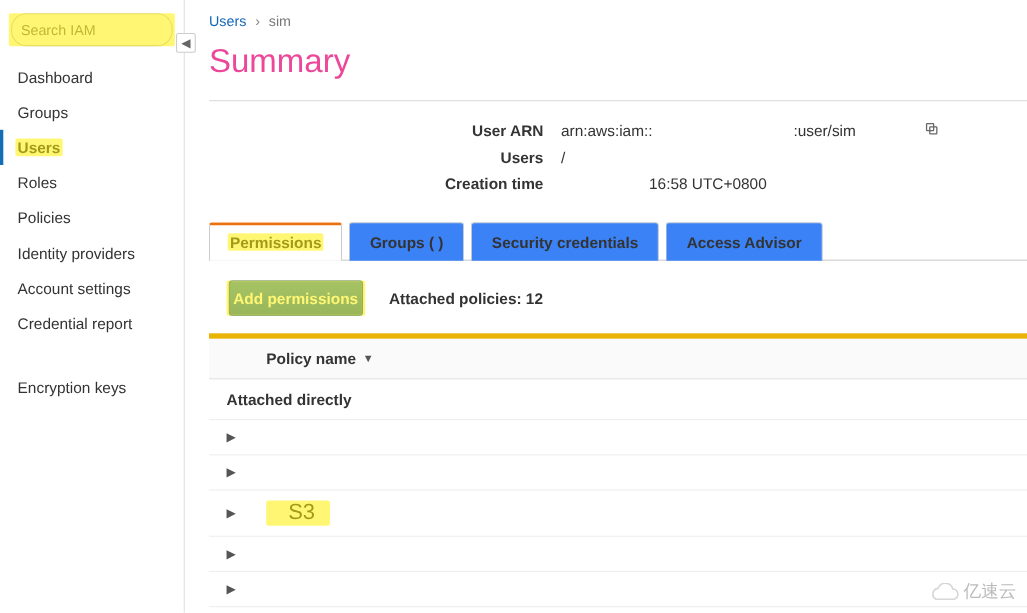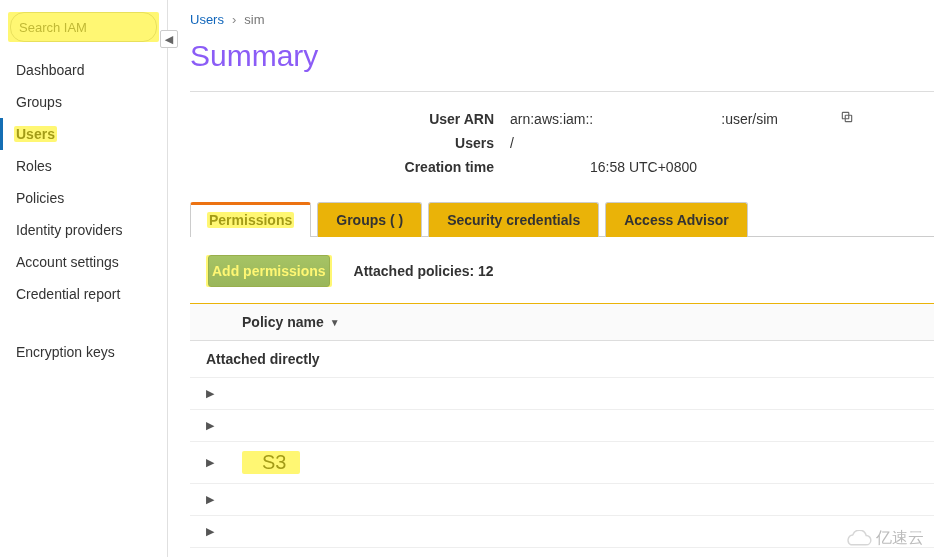--- a/index.html
+++ b/index.html
@@ -13,40 +13,40 @@
     .nav-item { padding: 8px 16px; color: #333; cursor: pointer; font-size: 14px; }
     .nav-item.active { border-left: 3px solid #146eb4; font-weight: 700; padding-left: 13px; }
     .nav-gap { height: 26px; }
 
     .main { flex: 1; padding: 8px 0 0 22px; }
     .breadcrumb { font-size: 13px; padding: 4px 0 12px; display: flex; align-items: center; gap: 8px; }
     .bc-link { color: #1166bb; cursor: pointer; }
     .bc-sep { color: #888; }
     .bc-cur { color: #777; }
 
-    .title { font-size: 30px; font-weight: 400; color: #8b5cf6; margin-bottom: 18px; }
+    .title { font-size: 30px; font-weight: 400; color: #ec4899; margin-bottom: 18px; }
     .rule { border-top: 1px solid #ddd; margin-bottom: 14px; }
 
     .user-info { margin: 0 0 22px 0; }
     .info-row { display: flex; align-items: center; padding: 4px 0; font-size: 14px; }
     .info-label { width: 320px; text-align: right; font-weight: 700; padding-right: 16px; }
     .info-val { flex: 1; display: flex; align-items: center; gap: 4px; }
     .copy-btn { margin-left: auto; margin-right: 80px; cursor: pointer; color: #666; }
 
     .tabs { display: flex; border-bottom: 1px solid #ccc; position: relative; }
-    .tab { padding: 9px 18px; border: 1px solid #ccc; border-bottom: none; background: #eab308; color: #333; font-size: 14px; font-weight: 700; cursor: pointer; margin-right: 6px; border-radius: 3px 3px 0 0; position: relative; top: 1px; }
+    .tab { padding: 9px 18px; border: 1px solid #ccc; border-bottom: none; background: #3b82f6; color: #333; font-size: 14px; font-weight: 700; cursor: pointer; margin-right: 6px; border-radius: 3px 3px 0 0; position: relative; top: 1px; }
     .tab.active { background: #fff; border-color: #ccc; border-top: 3px solid #ec7211; padding-top: 7px; }
     .tab .count { font-weight: 700; }
 
     .tab-body { padding: 18px 0 0 0; }
     .toolbar { display: flex; align-items: center; gap: 24px; padding: 0 0 16px 18px; }
     .btn-primary { background: linear-gradient(#3b8dde, #1e6fc9); color: #fff; border: 1px solid #1b5fa8; padding: 7px 3px; font-weight: 700; font-size: 14px; border-radius: 3px; cursor: pointer; }
     .attached-count { font-weight: 700; font-size: 14px; }
 
-    .policy-table { border-top: 1px solid #eab308; }
+    .policy-table { border-top: 5px solid #eab308; }
     .th-row { display: flex; border-bottom: 1px solid #ddd; background: #fafafa; }
     .th-exp { width: 40px; }
     .th-name { padding: 10px 12px; font-weight: 700; font-size: 14px; display:flex; align-items:center; gap:6px;}
     .th-caret { font-size: 10px; color:#555; }
     .group-row { padding: 10px 16px; border-bottom: 1px solid #eee; font-weight: 700; font-size: 14px; background:#fff;}
     .policy-row { display: flex; align-items: center; padding: 9px 16px; border-bottom: 1px solid #eee; cursor: pointer; }
     .expander { width: 24px; color: #555; font-size: 11px; }
     .policy-name { font-size: 20px; }
 
     .hl { position: relative; }

